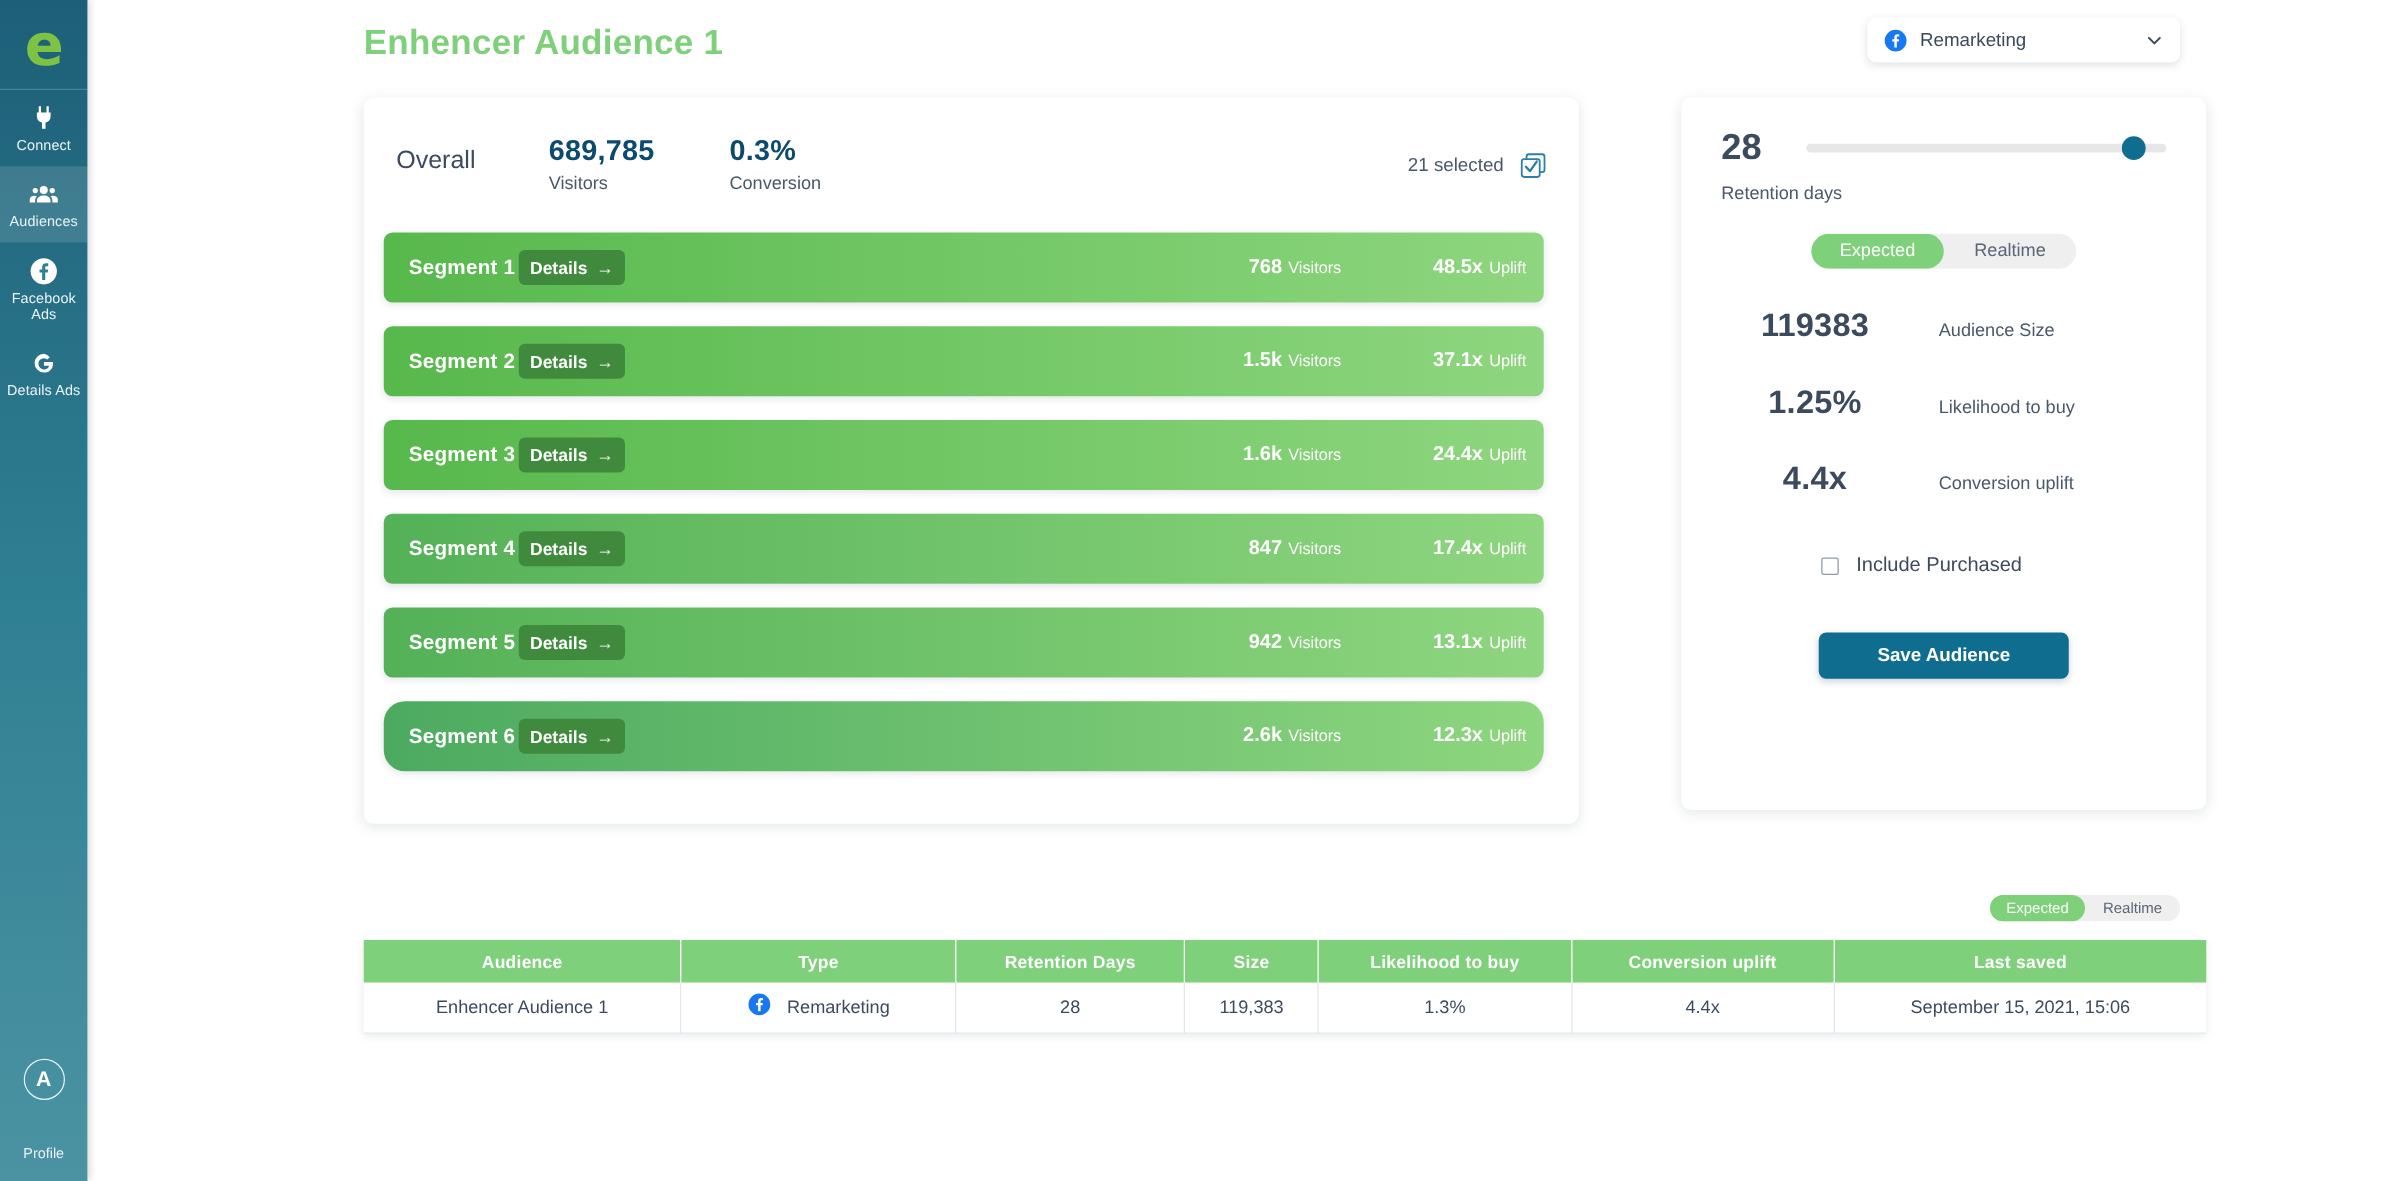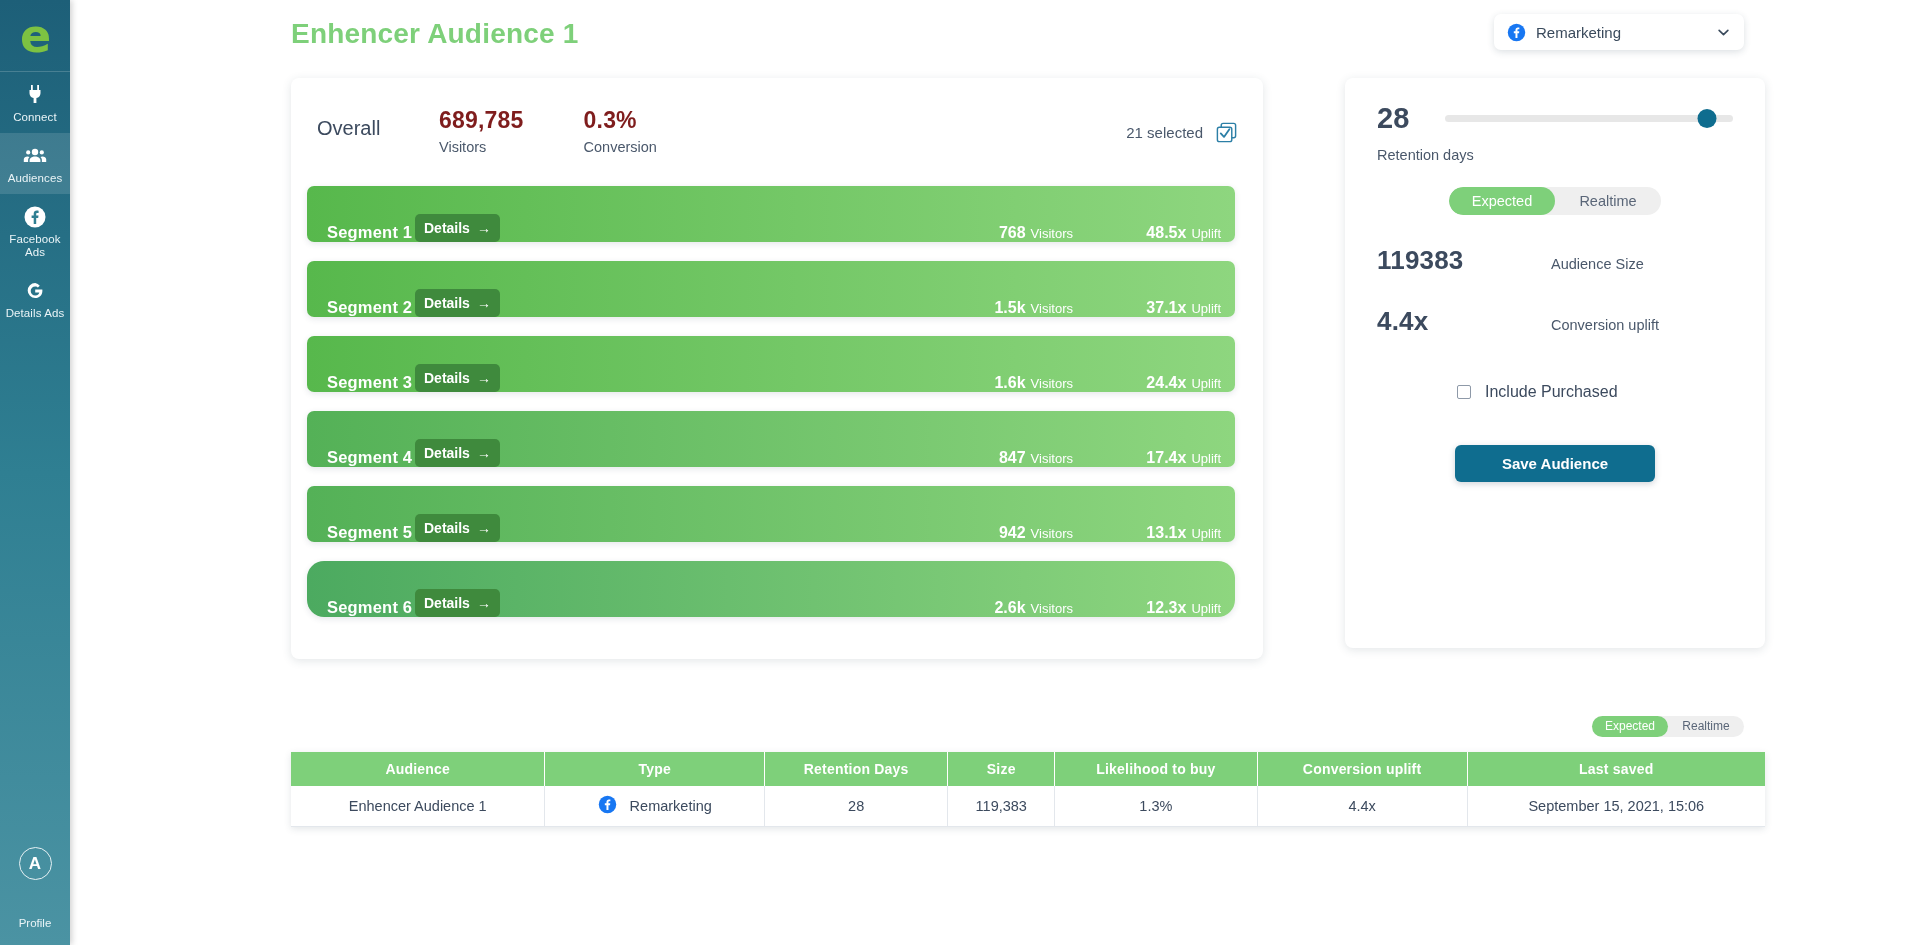--- a/index.html
+++ b/index.html
@@ -68,37 +68,37 @@
 
   
   .overall-card {
     position: absolute; left: 221px; top: 78px;
     width: 972px; height: 581px; background: #fff;
     border-radius: 8px; box-shadow: 0 2px 10px rgba(40,60,80,.13);
   }
   .overall-head { display:flex; align-items:flex-start; padding: 29px 25px 0 26px; height: 92px; }
   .ov-label { font-size: 20px; color:#3c4a5e; margin-top:10px; width: 122px; }
   .stat { margin-right: 60px; }
-  .stat .v { font-size: 23px; font-weight: 600; color: #7f1d1d; letter-spacing:.2px; }
+  .stat .v { font-size: 23px; font-weight: 600; color: #0c4a6e; letter-spacing:.2px; }
   .stat .k { font-size: 14.5px; color: #4a586b; margin-top: 5px; }
   .sel-wrap { margin-left:auto; display:flex; align-items:center; gap:12px; margin-top:14px; }
   .sel-txt { font-size: 15px; color:#4a586b; }
   .sel-icon { width: 23px; height: 23px; cursor:pointer; }
 
   
   .seg-scroll {
     position: absolute; left: 0; right: 0; top: 100px; bottom: 12px;
     overflow-y: auto; padding: 8px 28px 8px 16px;
   }
   .seg-scroll::-webkit-scrollbar { width: 8px; }
   .seg-scroll::-webkit-scrollbar-track { background: transparent; }
   .seg-scroll::-webkit-scrollbar-thumb { background: #868686; border-radius: 4px; }
   .seg-row {
     position: relative; height: 56px; border-radius: 7px; margin-bottom: 19px;
-    display: flex; align-items: flex-end; padding: 0 0 0 20px;
+    display: flex; align-items: center; padding: 0 0 0 20px;
     box-shadow: 0 2px 6px rgba(40,60,80,.12);
     color: #ffffff;
   }
   .seg-name { font-size: 16.5px; font-weight: 700; width: 88px; flex:0 0 88px; letter-spacing:.2px;}
   .details-btn {
     background: #3f8a3d; border: none; color:#fff; font-size: 14px; font-weight:600;
     border-radius: 5px; padding: 6px 9px; display:flex; align-items:center; gap:7px;
     cursor:pointer; font-family: "Liberation Sans", sans-serif;
   }
   .seg-metrics { margin-left:auto; display:flex; align-items:baseline; padding-right: 14px; }
@@ -127,21 +127,21 @@
     margin: 24px auto 0; width: 212px; height: 28px; background:#efefef;
     border-radius: 15px; display:flex; align-items:center; padding: 0; overflow:hidden;
   }
   .seg-toggle .opt {
     flex:1 1 50%; height: 28px; line-height: 28px; text-align:center;
     font-size: 14.5px; color:#5a6678; cursor:pointer; border-radius:15px;
   }
   .seg-toggle .opt.on { background: #7ed07a; color:#ffffff; }
 
   .kpi { display:flex; align-items:baseline; margin-top: 30px; }
-  .kpi .v { width: 150px; text-align:left; font-size: 26px; font-weight: 600; color:#3c4a5e; letter-spacing:.2px;}
+  .kpi .v { width: 150px; text-align:center; font-size: 26px; font-weight: 600; color:#3c4a5e; letter-spacing:.2px;}
   .kpi .k { margin-left: 24px; font-size: 14.5px; color:#4a586b; }
 
   .chk-row { display:flex; align-items:center; gap: 14px; margin: 46px 0 0 80px; cursor:pointer; }
   .chk-box { width: 14px; height:14px; border: 1.4px solid #8e99a8; border-radius:2px; background:#fff; }
   .chk-lbl { font-size: 16px; color:#3c4a5e; }
 
   .save-btn {
     display:block; margin: 44px auto 0; width: 200px; height: 37px;
     background:#0f6d8f; color:#fff; border:none; border-radius: 6px;
     font-size: 15px; font-weight: 700; cursor:pointer;
@@ -370,20 +370,24 @@
       <div class="ret-label">Retention days</div>
 
       <div class="seg-toggle">
         <span class="opt on">Expected</span>
         <span class="opt">Realtime</span>
       </div>
 
       <div class="kpi">
         <span class="v">119383</span>
         <span class="k">Audience Size</span>
+      </div>
+      <div class="kpi">
+        <span class="v">1.25%</span>
+        <span class="k">Likelihood to buy</span>
       </div>
       <div class="kpi">
         <span class="v">4.4x</span>
         <span class="k">Conversion uplift</span>
       </div>
 
       <label class="chk-row">
         <span class="chk-box"></span>
         <span class="chk-lbl">Include Purchased</span>
       </label>

